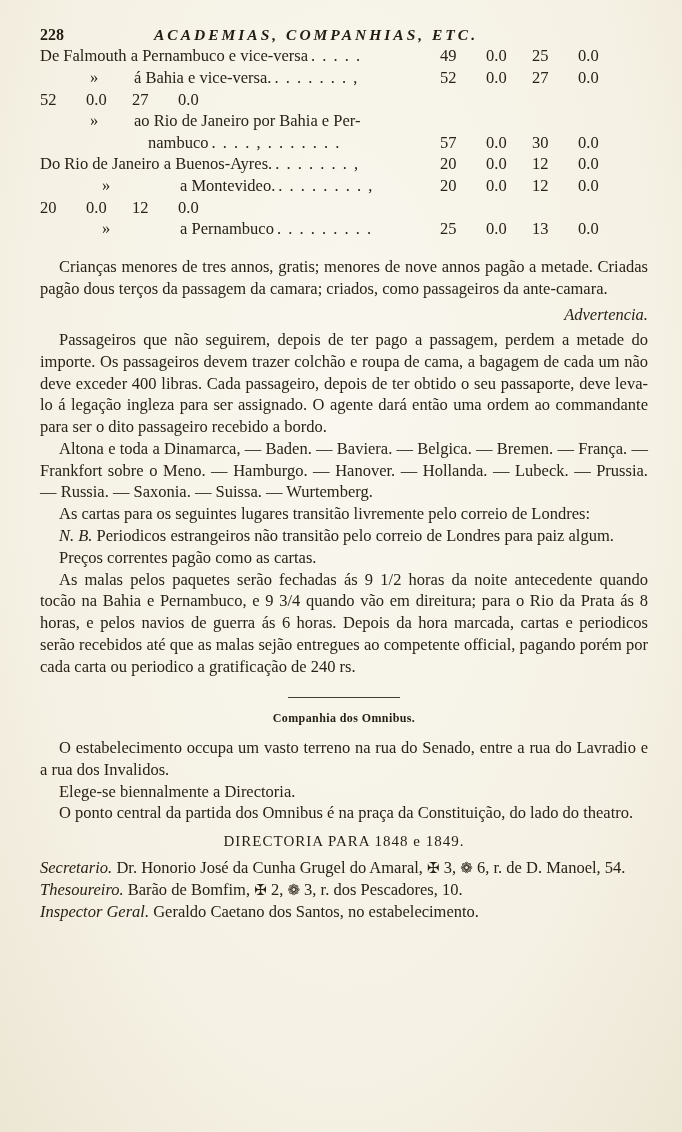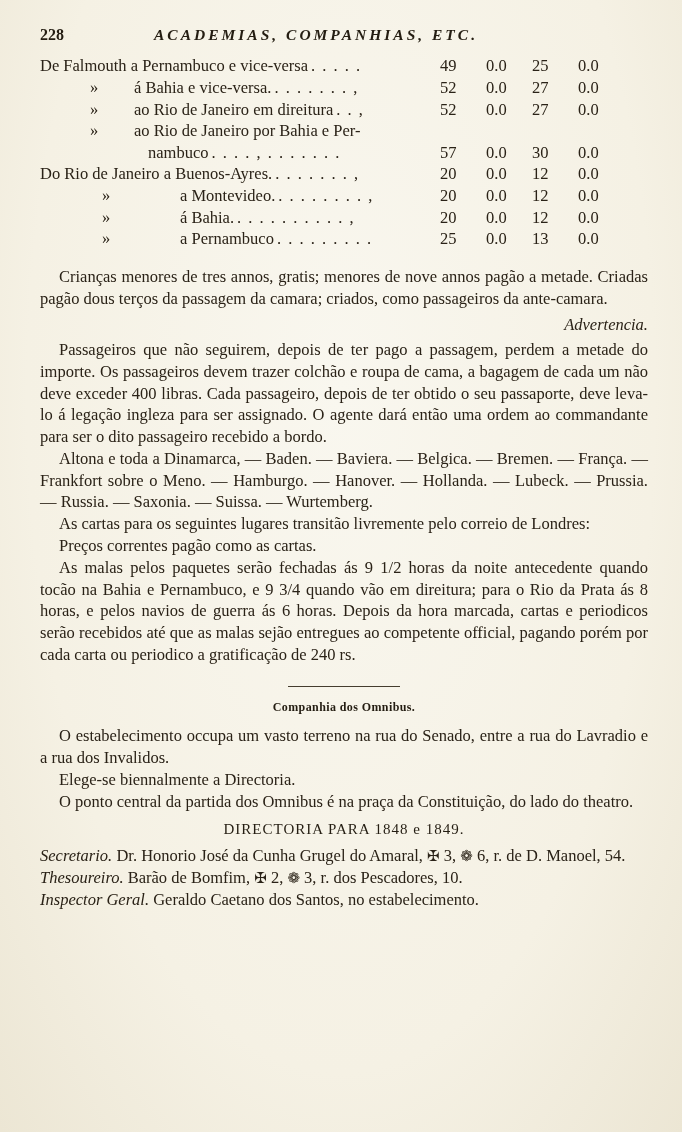--- a/index.html
+++ b/index.html
@@ -5,21 +5,21 @@
   html,body{margin:0;padding:0;background:#e9e5d8;}
   .page{
     width:682px;height:1132px;box-sizing:border-box;
     padding:24px 34px 0 40px;
     background:radial-gradient(ellipse at 50% 35%, #f9f7ef 0%, #f5f1e4 65%, #ece6d4 100%);
     color:#2a2217;
     font-family:"Liberation Serif","DejaVu Serif",serif;
     font-size:16.5px;line-height:1.32;
     overflow:hidden;
   }
-  .header{display:grid;grid-template-columns:1fr auto 1fr;align-items:baseline;margin-bottom:10px;}
+  .header{display:grid;grid-template-columns:1fr auto 1fr;align-items:baseline;}
   .pagenum{font-weight:bold;font-size:16px;justify-self:start;color:#241d12;}
   .htitle{font-weight:bold;letter-spacing:3px;font-size:15.5px;color:#241d12;transform:translateX(-28px);white-space:nowrap;font-style:italic;}
 
   .fare-table{margin:0 0 16px;padding-right:24px;}
   .frow{display:flex;line-height:21.6px;}
   .flead{flex:1 1 auto;white-space:nowrap;overflow:hidden;}
   .fval{flex:0 0 46px;text-align:left;}
   .ditto{display:inline-block;}
   .ind-mid .flead{padding-left:50px;}
   .ind-mid .ditto{width:44px;}
@@ -60,21 +60,20 @@
 
     <div class="frow ind-mid">
       <div class="flead"><span class="ditto">»</span><span>á Bahia e vice-versa.</span><span class="dots">. . . . . . . ,</span></div>
       <div class="fval">52</div>
       <div class="fval">0.0</div>
       <div class="fval">27</div>
       <div class="fval">0.0</div>
     </div>
 
     <div class="frow ind-mid">
-      <div class="flead"><span class="ditto">»</span><span>ao Rio de Janeiro em direitura</span><span class="dots">. . ,</span></div>
       <div class="fval">52</div>
       <div class="fval">0.0</div>
       <div class="fval">27</div>
       <div class="fval">0.0</div>
     </div>
 
     <div class="frow ind-mid">
       <div class="flead"><span class="ditto">»</span><span>ao Rio de Janeiro por Bahia e Per-</span></div>
       <div class="fval"></div>
       <div class="fval"></div>
@@ -100,21 +99,20 @@
 
     <div class="frow ind-deep">
       <div class="flead"><span class="ditto">»</span><span>a Montevideo.</span><span class="dots">. . . . . . . . ,</span></div>
       <div class="fval">20</div>
       <div class="fval">0.0</div>
       <div class="fval">12</div>
       <div class="fval">0.0</div>
     </div>
 
     <div class="frow ind-deep">
-      <div class="flead"><span class="ditto">»</span><span>á Bahia.</span><span class="dots">. . . . . . . . . . ,</span></div>
       <div class="fval">20</div>
       <div class="fval">0.0</div>
       <div class="fval">12</div>
       <div class="fval">0.0</div>
     </div>
 
     <div class="frow ind-deep">
       <div class="flead"><span class="ditto">»</span><span>a Pernambuco</span><span class="dots">. . . . . . . . .</span></div>
       <div class="fval">25</div>
       <div class="fval">0.0</div>
@@ -127,20 +125,21 @@
   <p class="bp">Crianças menores de tres annos, gratis; menores de nove annos pagão a metade. Criadas pagão dous terços da passagem da camara; criados, como passageiros da ante-camara.</p>
 
   <p class="advert-h">Advertencia.</p>
 
   <p class="bp">Passageiros que não seguirem, depois de ter pago a passagem, perdem a metade do importe. Os passageiros devem trazer colchão e roupa de cama, a bagagem de cada um não deve exceder 400 libras. Cada passageiro, depois de ter obtido o seu passaporte, deve leva-lo á legação ingleza para ser assignado. O agente dará então uma ordem ao commandante para ser o dito passageiro recebido a bordo.</p>
 
   <p class="bp">Altona e toda a Dinamarca, — Baden. — Baviera. — Belgica. — Bremen. — França. — Frankfort sobre o Meno. — Hamburgo. — Hanover. — Hollanda. — Lubeck. — Prussia. — Russia. — Saxonia. — Suissa. — Wurtemberg.</p>
 
   <p class="bp">As cartas para os seguintes lugares transitão livremente pelo correio de Londres:</p>
 
+  <p class="bp"><span class="it">N. B.</span> <span>Periodicos estrangeiros não transitão pelo correio de Londres para paiz algum.</span></p>
 
   <p class="bp">Preços correntes pagão como as cartas.</p>
 
   <p class="bp">As malas pelos paquetes serão fechadas ás 9 1/2 horas da noite antecedente quando tocão na Bahia e Pernambuco, e 9 3/4 quando vão em direitura; para o Rio da Prata ás 8 horas, e pelos navios de guerra ás 6 horas. Depois da hora marcada, cartas e periodicos serão recebidos até que as malas sejão entregues ao competente official, pagando porém por cada carta ou periodico a gratificação de 240 rs.</p>
 
   <hr class="rule">
 
   <p class="omni-h">Companhia dos Omnibus.</p>
 
   <p class="bp">O estabelecimento occupa um vasto terreno na rua do Senado, entre a rua do Lavradio e a rua dos Invalidos.</p>

